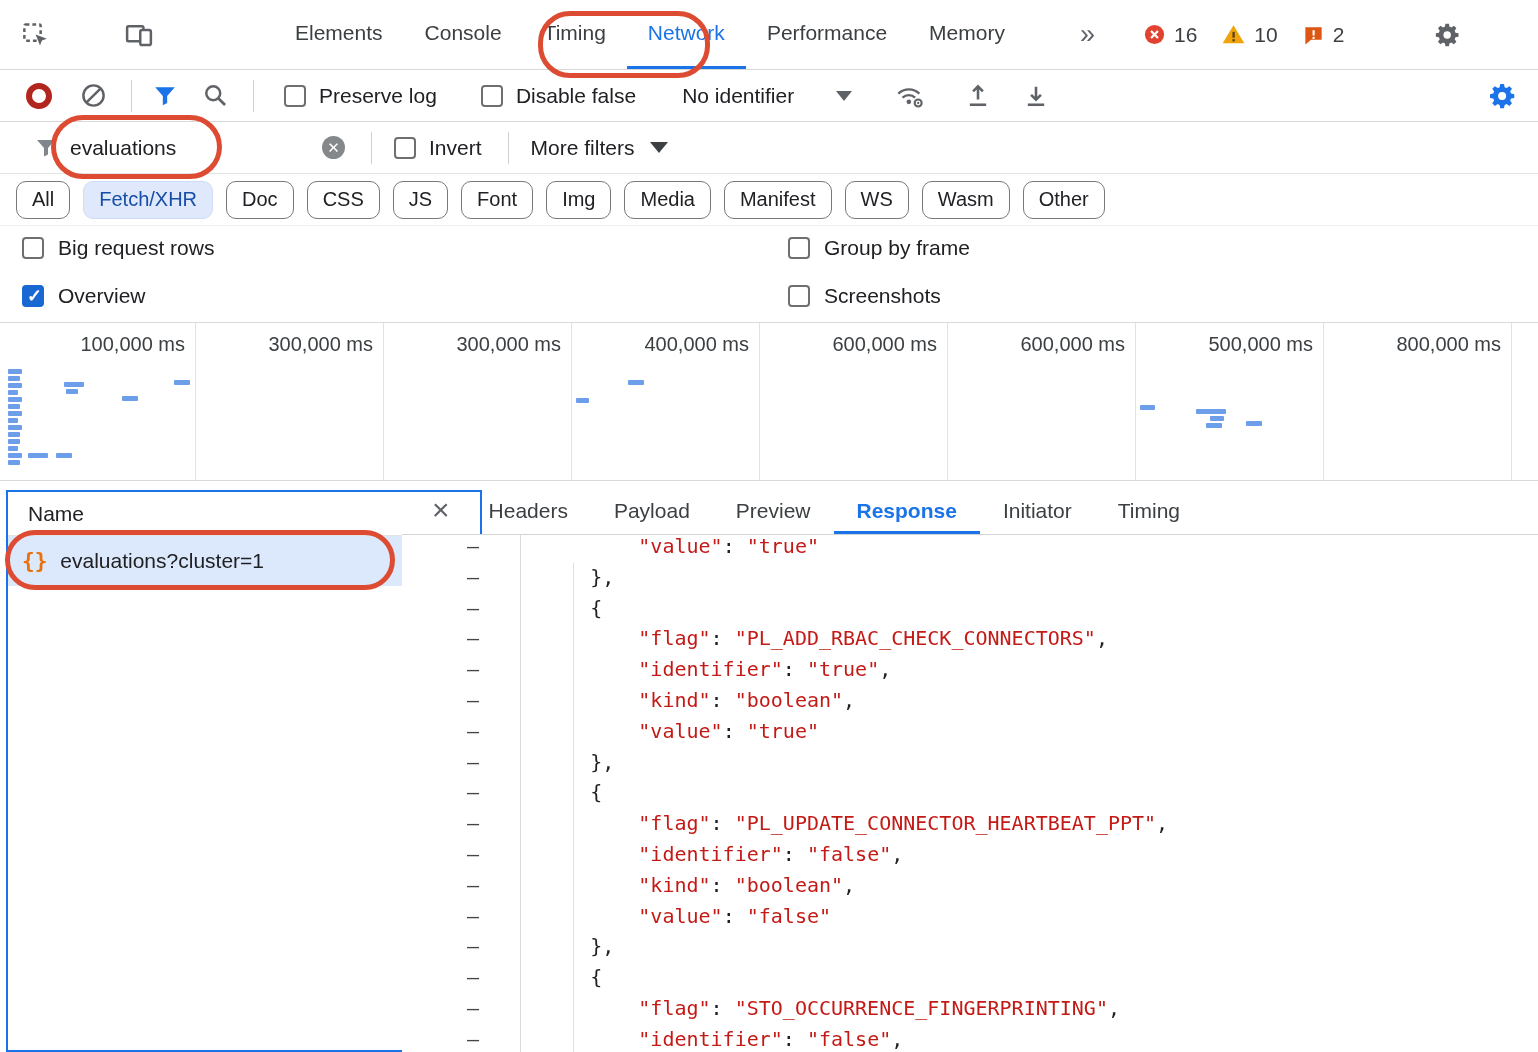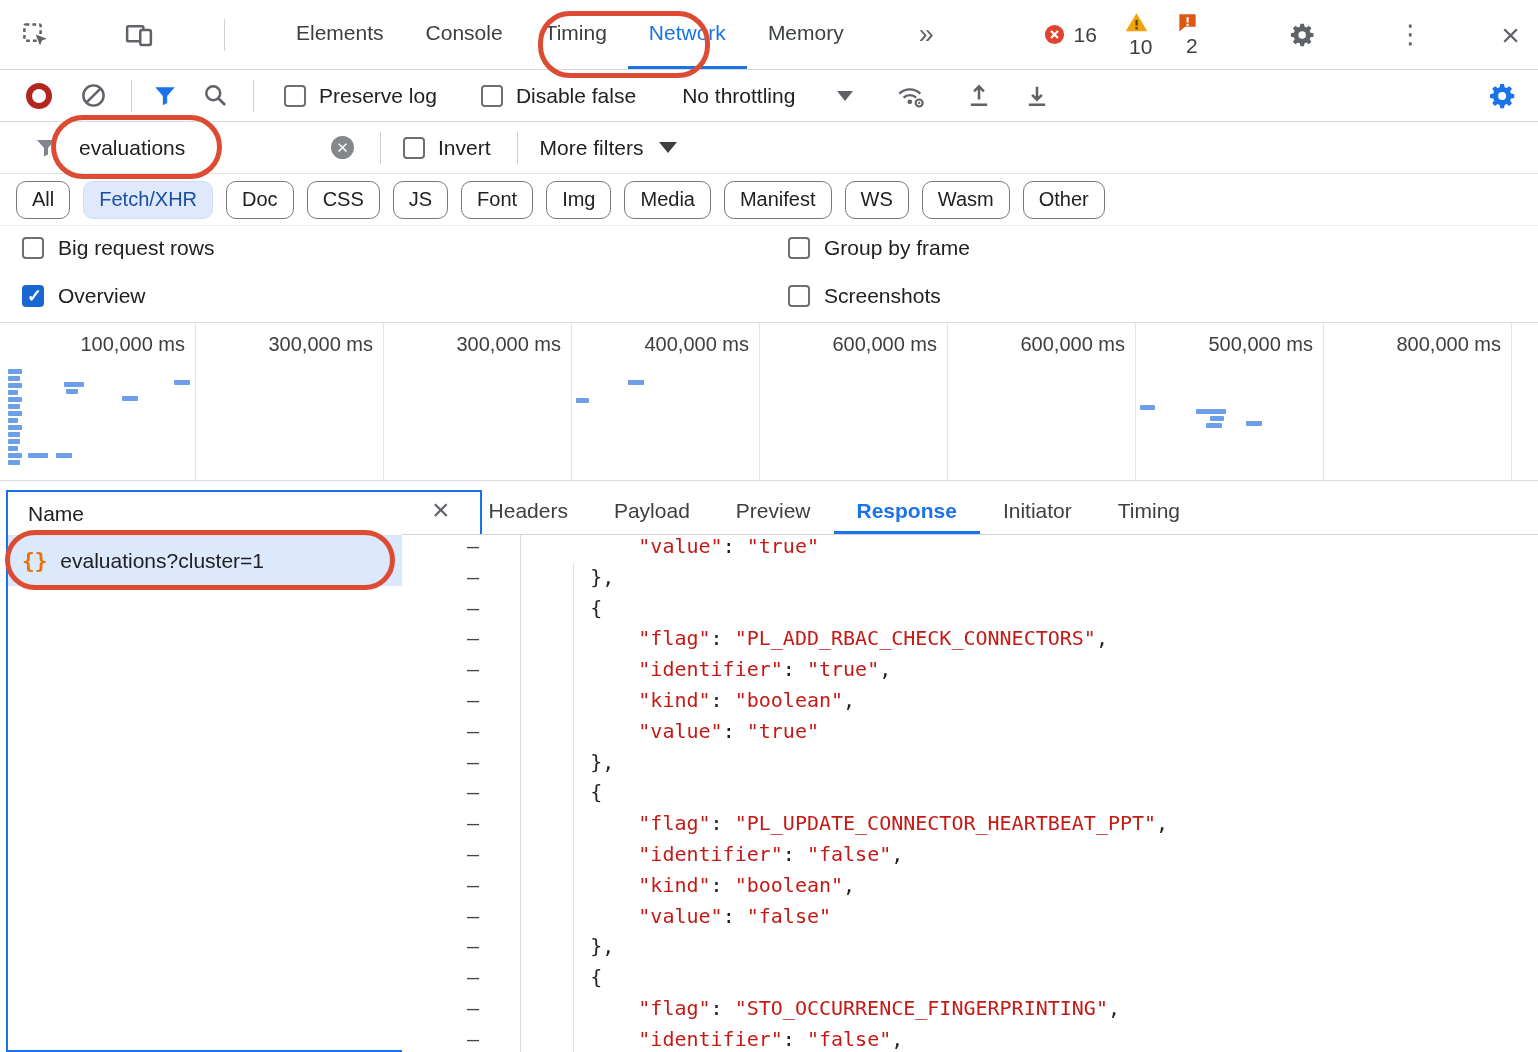--- a/index.html
+++ b/index.html
@@ -17,21 +17,21 @@
   .row1 .inspect { margin-left:20px; }
   .row1 .device  { margin-left:26px; }
   .row1 .vdiv { margin-left:22px; }
   .main-tabs { display:flex; height:100%; margin-left:2px; }
   .main-tab { display:flex; align-items:center; padding:0 21px; font-size:21px;
     color:#3c4043; height:100%; border-bottom:3px solid transparent; cursor:default; }
   .main-tab.active { color:#1a73e8; border-bottom-color:#1a73e8; }
   .more-tabs { font-size:27px; color:#5f6368; margin-left:6px; }
   .badges { margin-left:auto; display:flex; align-items:center; font-size:21px; color:#3c4043; }
   .badge-count { margin-left:8px; }
-  .badge-gap { margin-left:24px; display:flex; align-items:center;flex-direction:column; }
+  .badge-gap { margin-left:24px; display:flex; align-items:flex-end; }
   .row1 .gear { margin-left:42px; }
   .kebab { font-size:26px; color:#5f6368; margin-left:32px; }
   .close-glyph { font-size:32px; color:#5f6368; margin-left:30px; margin-right:18px; line-height:1; }
 
   
   .row2 { position:absolute; left:0; top:70px; width:100%; height:52px;
     display:flex; align-items:center; border-bottom:1px solid #d8d8d8; }
   .record { width:26px; height:26px; border-radius:50%; border:6px solid #b3261e; margin-left:26px; }
   .row2 .clear-ic { margin-left:28px; }
   .row2 .vdiv { margin-left:24px; }
@@ -49,21 +49,21 @@
   .row2 .wifi { margin-left:42px; }
   .row2 .imp { margin-left:38px; }
   .row2 .exp { margin-left:30px; }
   .row2 .gear-blue { margin-left:auto; margin-right:20px; }
 
   
   .row3 { position:absolute; left:0; top:122px; width:100%; height:52px;
     display:flex; align-items:center; border-bottom:1px solid #e4e4e4; }
   .row3 .funnel-gray { margin-left:34px; }
   .filter-input { border:none; outline:none; background:transparent; font-size:21px;
-    color:#202124; width:252px; margin-left:21px; font-family:inherit; }
+    color:#202124; width:252px; margin-left:12px; font-family:inherit; }
   .clear-circle { width:23px; height:23px; border-radius:50%; background:#85888b; color:#fff;
     display:flex; align-items:center; justify-content:center; font-size:15px; flex:none; }
   .row3 .vdiv { margin-left:26px; }
   .row3 .cb-item { margin-left:22px; }
   .more-filters { margin-left:22px; font-size:21px; color:#202124; }
   .more-tri { width:0; height:0; border-left:9px solid transparent; border-right:9px solid transparent;
     border-top:11px solid #3c4043; margin-left:16px; }
 
   
   .row4 { position:absolute; left:0; top:174px; width:100%; height:52px;
@@ -137,20 +137,21 @@
           <rect x="2.5" y="5" width="13" height="12" rx="1" fill="none" stroke="#5f6368" stroke-width="2"></rect>
           <rect x="13" y="8" width="8.5" height="12" rx="1.5" fill="#fff" stroke="#5f6368" stroke-width="2"></rect>
         </svg>
     </span>
     <span class="vdiv"></span>
     <div class="main-tabs">
         <div class="main-tab">Elements</div>
         <div class="main-tab">Console</div>
         <div class="main-tab">Timing</div>
         <div class="main-tab active">Network</div>
+        <div class="main-tab">Performance</div>
         <div class="main-tab">Memory</div>
       </div>
     <span class="more-tabs">»</span>
     <div class="badges">
       <span class="icon-btn">
         <svg width="23" height="23" viewBox="0 0 24 24">
             <circle cx="12" cy="12" r="10" fill="#e0432f"></circle>
             <path d="M8.4 8.4l7.2 7.2M15.6 8.4l-7.2 7.2" stroke="#fff" stroke-width="2.4"></path>
           </svg>
       </span>
@@ -208,21 +209,21 @@
     </span>
     <span class="vdiv"></span>
     <label class="cb-item cb1">
       <span class="cb"></span>
       <span>Preserve log</span>
     </label>
     <label class="cb-item cb2">
       <span class="cb"></span>
       <span>Disable false</span>
     </label>
-    <span class="throttle">No throttling</span>
+    <span class="throttle">No identifier</span>
     <span class="dd-arrow"></span>
     <span class="icon-btn wifi">
       <svg width="32" height="28" viewBox="0 0 26 24">
           <path d="M3 10a13 13 0 0 1 18 0" fill="none" stroke="#5f6368" stroke-width="2"></path>
           <path d="M6.6 13.4a8 8 0 0 1 10.8 0" fill="none" stroke="#5f6368" stroke-width="2"></path>
           <circle cx="12" cy="17" r="2" fill="#5f6368"></circle>
           <circle cx="20" cy="18" r="3" fill="none" stroke="#5f6368" stroke-width="1.8"></circle>
           <circle cx="20" cy="18" r="1" fill="#5f6368"></circle>
         </svg>
     </span>

